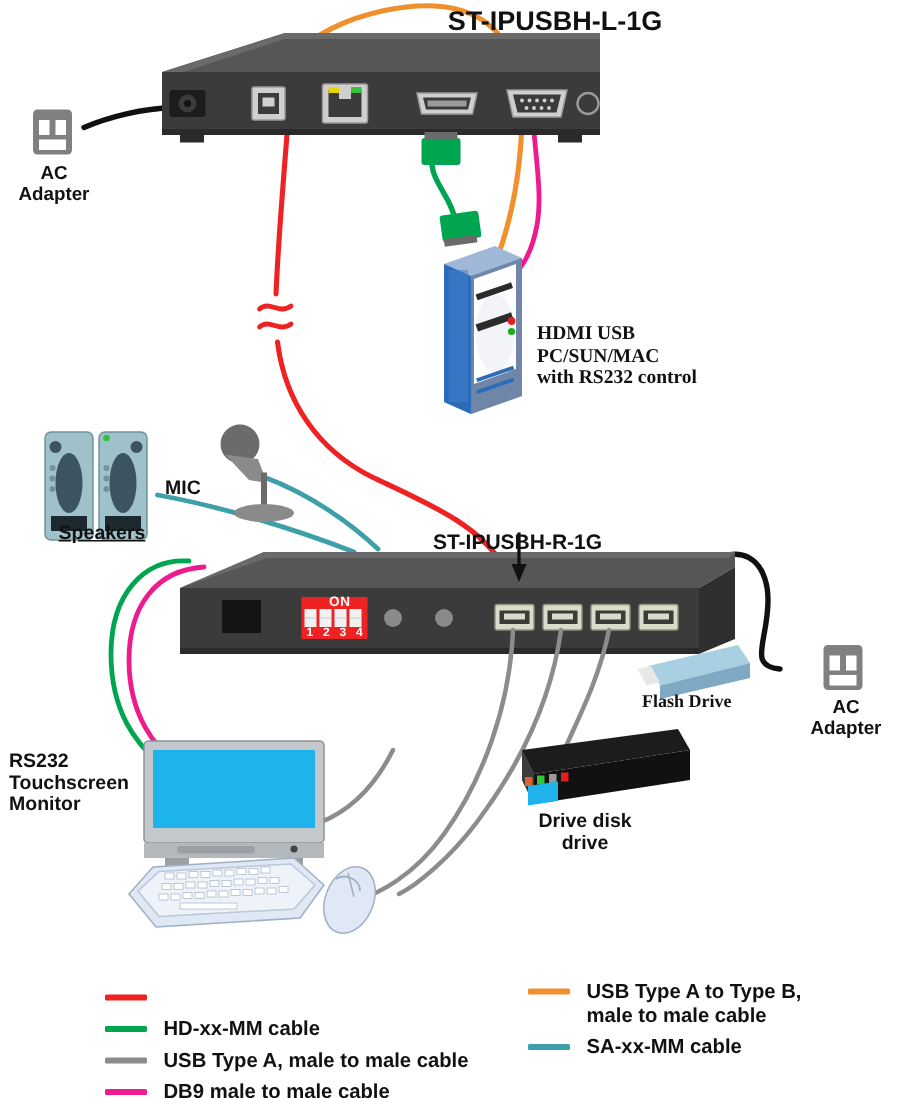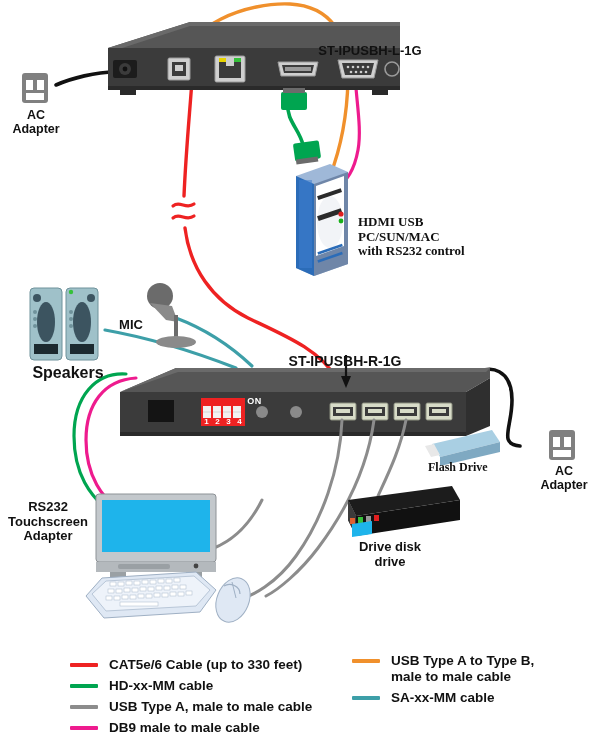--- a/index.html
+++ b/index.html
@@ -2,21 +2,21 @@
 <html><head>
 <meta charset="utf-8">
 <style>
   html,body{margin:0;padding:0;background:#ffffff;}
   body{width:600px;height:732px;position:relative;overflow:hidden;
        font-family:"Liberation Sans", sans-serif;color:#111;}
   #stage{position:absolute;left:0;top:0;width:600px;height:732px;}
   svg.layer{position:absolute;left:0;top:0;width:600px;height:732px;overflow:visible;}
   .lbl{position:absolute;font-weight:bold;color:#111;line-height:1.12;}
   .lbl.c{text-align:center;}
-  .lbl.r{text-align:center;}
+  .lbl.r{text-align:left;}
   .lbl.l{text-align:left;font-family:Liberation Serif, serif;}
   .legend{position:absolute;left:0;top:645px;width:600px;height:87px;}
   .legrow{position:absolute;display:flex;align-items:flex-start;}
   .swatch{width:28px;height:4px;border-radius:1px;margin-top:6px;flex:0 0 auto;}
   .legtxt{font-size:13.5px;font-weight:bold;margin-left:11px;line-height:1.18;white-space:pre-line;}
 </style>
 </head>
 <body>
 
 <div id="stage">
@@ -91,21 +91,21 @@
             <circle cx="356" cy="72" r="1.3"></circle>
           <circle cx="361" cy="72" r="1.3"></circle>
             <circle cx="366" cy="72" r="1.3"></circle>
         </g>
       </g>
 
       <circle cx="392" cy="69" r="7" fill="#3b3b3b" stroke="#9a9a9a" stroke-width="1.6"></circle>
     </g>
   </svg>
 
-  <div class="lbl c" style="left:280px;top:4px;width:180px;font-size:13px;margin-top:40px;">ST-IPUSBH-L-1G</div>
+  <div class="lbl c" style="left:280px;top:4px;width:180px;font-size:18px;">ST-IPUSBH-L-1G</div>
 
   <svg class="layer" viewBox="0 0 600 732">
     <rect x="22" y="73" width="26" height="30" rx="3" fill="#808080"></rect>
     <rect x="26" y="80" width="7" height="10" fill="#ffffff"></rect>
     <rect x="37" y="80" width="7" height="10" fill="#ffffff"></rect>
     <rect x="26" y="93" width="18" height="7" fill="#ffffff"></rect>
   </svg>
   <div class="lbl c" style="left:0px;top:108px;width:72px;font-size:12.5px;white-space:pre-line;">AC
 Adapter</div>
 
@@ -151,21 +151,21 @@
       <rect x="66" y="288" width="32" height="72" rx="4" fill="#9fc1c9" stroke="#6f929b"></rect>
       <ellipse cx="82" cy="322" rx="9" ry="20" fill="#3c5460"></ellipse>
       <circle cx="91" cy="298" r="4" fill="#3c5460"></circle>
       <circle cx="71" cy="292" r="2.2" fill="#35c13a"></circle>
       <rect x="70" y="344" width="24" height="10" fill="#1c2a30"></rect>
       <circle cx="71" cy="312" r="2" fill="#6f929b"></circle>
       <circle cx="71" cy="319" r="2" fill="#6f929b"></circle>
       <circle cx="71" cy="326" r="2" fill="#6f929b"></circle>
     </g>
   </svg>
-  <div class="lbl c" style="left:18px;top:364px;width:100px;font-size:16px;">Speakers</div>
+  <div class="lbl c" style="left:18px;top:348px;width:100px;font-size:13px;text-decoration:underline;">Speakers</div>
 
   <svg class="layer" viewBox="0 0 600 732">
     <ellipse cx="160" cy="296" rx="13" ry="13" fill="#6b6b6b"></ellipse>
     <polygon points="150,303 172,306 178,322 166,320" fill="#8a8a8a"></polygon>
     <rect x="174" y="315" width="4" height="24" fill="#6b6b6b"></rect>
     <ellipse cx="176" cy="342" rx="20" ry="6" fill="#8a8a8a"></ellipse>
   </svg>
   <div class="lbl r" style="left:110px;top:318px;width:42px;font-size:13px;">MIC</div>
 
   <svg class="layer" viewBox="0 0 600 732">
@@ -210,21 +210,21 @@
       <rect x="397" y="407" width="20" height="9" fill="#3b3b3b"></rect>
       <rect x="400" y="409" width="14" height="4" fill="#d8dcc8"></rect>
     </g>
     <g>
       <rect x="426" y="403" width="26" height="17" rx="1.5" fill="#d8dcc8" stroke="#8d9180"></rect>
       <rect x="429" y="407" width="20" height="9" fill="#3b3b3b"></rect>
       <rect x="432" y="409" width="14" height="4" fill="#d8dcc8"></rect>
     </g>
   </svg>
 
-  <div class="lbl c" style="left:201px;top:396px;width:51px;font-size:9px;color:#ffffff;letter-spacing:.5px;padding-left:28px;">ON</div>
+  <div class="lbl c" style="left:201px;top:396px;width:51px;font-size:9px;color:#ffffff;letter-spacing:.5px;">ON</div>
   <div style="position:absolute;left:201px;top:417px;width:44px;display:flex;justify-content:space-around;font-size:8px;font-weight:bold;color:#ffffff;">
     <span>1</span>
     <span>2</span>
     <span>3</span>
     <span>4</span>
   </div>
 
   <div class="lbl c" style="left:250px;top:338px;width:190px;font-size:14px;margin-top:16px;">ST-IPUSBH-R-1G</div>
   <svg class="layer" viewBox="0 0 600 732">
     <line x1="346" y1="355" x2="346" y2="378" stroke="#111" stroke-width="2.2"></line>
@@ -277,21 +277,21 @@
     <rect x="96" y="494" width="120" height="68" rx="3" fill="#c3c8cc" stroke="#8d9296"></rect>
     <rect x="102" y="500" width="108" height="52" fill="#1eb4eb"></rect>
     <rect x="96" y="562" width="120" height="10" fill="#b4b9bd"></rect>
     <rect x="118" y="564" width="52" height="5" rx="2" fill="#9aa0a4"></rect>
     <circle cx="196" cy="566" r="2.4" fill="#444"></circle>
     <rect x="110" y="572" width="16" height="8" fill="#9aa0a4"></rect>
     <rect x="186" y="572" width="16" height="8" fill="#9aa0a4"></rect>
   </svg>
   <div class="lbl r" style="left:6px;top:500px;width:84px;font-size:13px;white-space:pre-line;">RS232
 Touchscreen
-Adapter</div>
+Monitor</div>
 
   <svg class="layer" viewBox="0 0 600 732">
 
     <g>
       <polygon points="86,596 102,578 196,572 216,590 200,612 104,618" fill="#dfe8f4" stroke="#9fb0c4"></polygon>
       <polygon points="92,594 106,581 194,576 210,590 196,606 106,611" fill="#eef3fa" stroke="#b9c7d8"></polygon>
       <g fill="#ffffff" stroke="#a9b8ca" stroke-width="0.5">
         <rect x="110" y="582" width="6" height="4"></rect>
           <rect x="118" y="582" width="6" height="4"></rect>
         <rect x="126" y="581" width="6" height="4"></rect>
@@ -329,21 +329,20 @@
     <g>
       <ellipse cx="233" cy="600" rx="16" ry="23" fill="#dfe8f4" stroke="#9fb0c4" transform="rotate(22 233 600)"></ellipse>
       <path d="M224,586 C230,582 240,586 240,594" fill="none" stroke="#9fb0c4" stroke-width="1.2"></path>
       <line x1="232" y1="582" x2="236" y2="598" stroke="#9fb0c4" stroke-width="1"></line>
     </g>
   </svg>
 
   <div class="legend">
     <div class="legrow" style="left:70px;top:12px;">
       <span class="swatch" style="background:#ee2222;"></span>
-      <span class="legtxt">CAT5e/6 Cable (up to 330 feet)</span>
     </div>
     <div class="legrow" style="left:70px;top:33px;">
       <span class="swatch" style="background:#00a550;"></span>
       <span class="legtxt">HD-xx-MM cable</span>
     </div>
     <div class="legrow" style="left:70px;top:54px;">
       <span class="swatch" style="background:#8c8c8c;"></span>
       <span class="legtxt">USB Type A, male to male cable</span>
     </div>
     <div class="legrow" style="left:70px;top:75px;">

